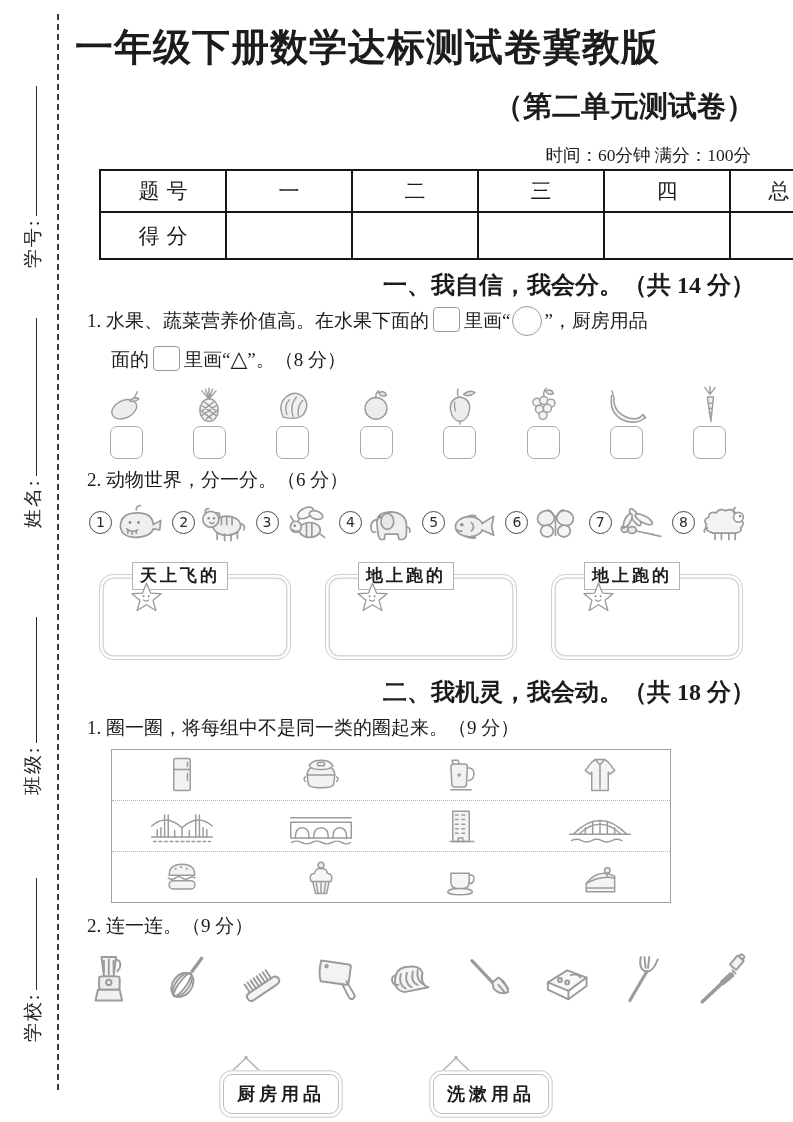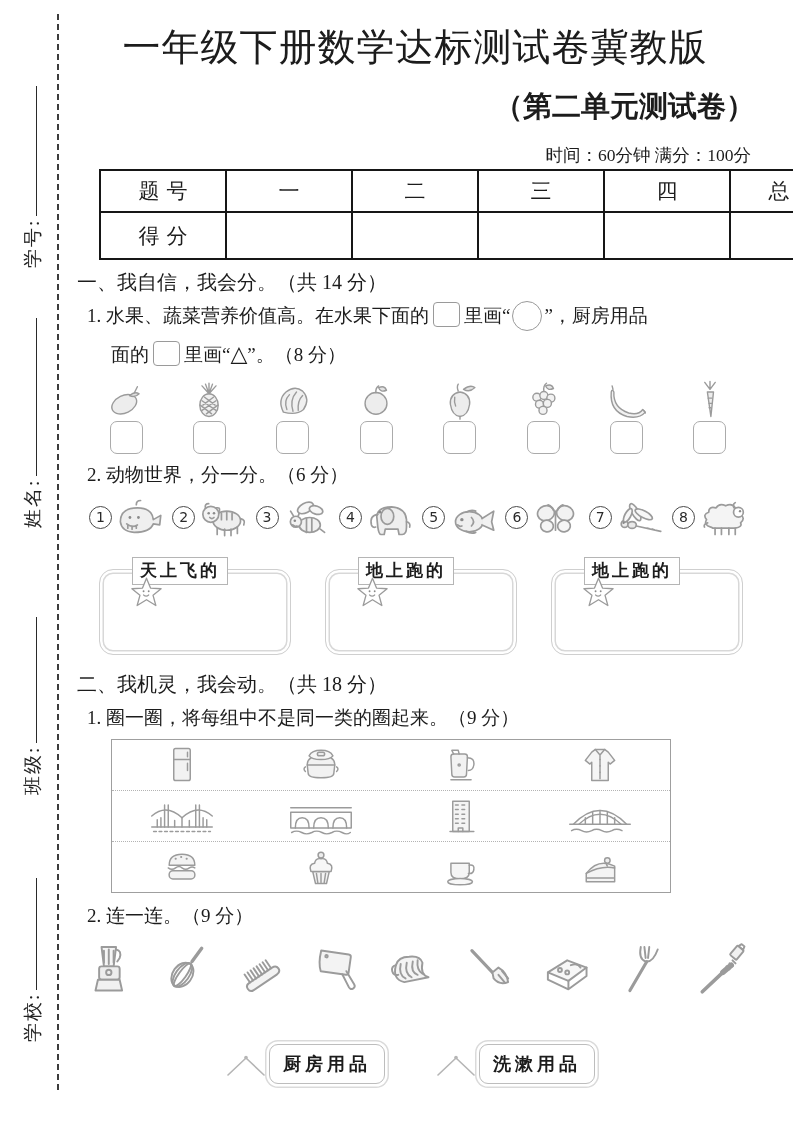--- a/index.html
+++ b/index.html
@@ -10,30 +10,30 @@
   }
   
   .margin-dash{position:absolute;left:57px;top:14px;height:1076px;border-left:2.4px dashed #3c3c3c;}
   .vfield{
     position:absolute;left:20px;transform:rotate(-90deg);transform-origin:0 0;
     white-space:nowrap;font-size:19px;letter-spacing:2px;color:#222;
   }
   .vline{display:inline-block;height:3px;border-bottom:1.7px solid #2a2a2a;margin-left:3px;vertical-align:2px;}
   
   .content{position:absolute;left:75px;top:0;width:680px;}
-  .title{margin:22px 0 0;text-align:center;font-size:38px;font-weight:400;letter-spacing:1px;}
+  .title{margin:22px 0 0;text-align:left;font-size:38px;font-weight:700;letter-spacing:1px;}
   .subtitle{margin:14px 0 0;text-align:right;font-size:29px;font-weight:700;}
   .exam-info{text-align:right;font-size:17.5px;margin:16px 4px 0 0;}
   
   table.score{table-layout:fixed;border-collapse:collapse;width:758px;margin:2px 0 0 24px;}
   table.score td{border:2.3px solid #161616;text-align:center;font-size:21px;letter-spacing:7px;padding:0 0 0 7px;}
   table.score tr.r1 td{height:40px;}
   table.score tr.r2 td{height:45px;}
   
-  .sec-heading{font-size:20px;font-weight:400;margin:9px 0 2px 2px;}
+  .sec-heading{font-size:24px;font-weight:700;margin:9px 0 2px 2px;text-align:right;}
   .qline{font-size:19px;line-height:1.6;margin:5px 0 0 12px;}
   .qline.cont{margin-left:36px;}
   .inline-box{display:inline-block;width:25px;height:23px;border:1.3px solid #9a9a9a;border-radius:4px;vertical-align:-5px;margin:0 4px;}
   .inline-circle{display:inline-block;width:28px;height:28px;border:1.3px solid #9a9a9a;border-radius:50%;vertical-align:-9px;margin:0 2px;}
   .tri{font-family:"DejaVu Sans","Liberation Sans",sans-serif;font-size:22px;}
   
   .fruit-row{display:flex;justify-content:space-between;margin:6px 16px 6px 22px;}
   .fcell{display:flex;flex-direction:column;align-items:center;width:58px;}
   .icn{display:inline-block;}
   .icn svg{width:100%;height:100%;display:block;}
@@ -58,21 +58,21 @@
   .grid-row{display:flex;align-items:center;height:50px;border-bottom:1.6px dotted #b3b3b3;}
   .grid-row:last-child{border-bottom:none;}
   .gcell{flex:1;display:flex;justify-content:center;align-items:center;}
   .gicn{width:48px;height:44px;}
   .gicn.wide{width:76px;height:44px;}
   
   .link-row{display:flex;justify-content:space-between;align-items:flex-start;margin:8px 8px 0 6px;}
   .licn{width:58px;height:60px;}
   
   .signs{position:relative;height:100px;margin-top:40px;}
-  .sign{position:absolute;display:flex;flex-direction:row;align-items:center;}
+  .sign{position:absolute;display:flex;flex-direction:column;align-items:flex-start;}
   .sign-1{left:148px;}
   .sign-2{left:358px;}
   .hanger{width:46px;height:22px;margin-bottom:-2px;}
   .hanger svg{width:100%;height:100%;}
   .sign-label{background:#fff;border:1.5px solid #bdbdbd;border-radius:9px;padding:7px 13px;font-size:18px;font-weight:700;letter-spacing:4px;
               box-shadow:0 0 0 2.5px #ffffff, 0 0 0 4px #dadada;}
 </style>
 </head>
 <body>
 

